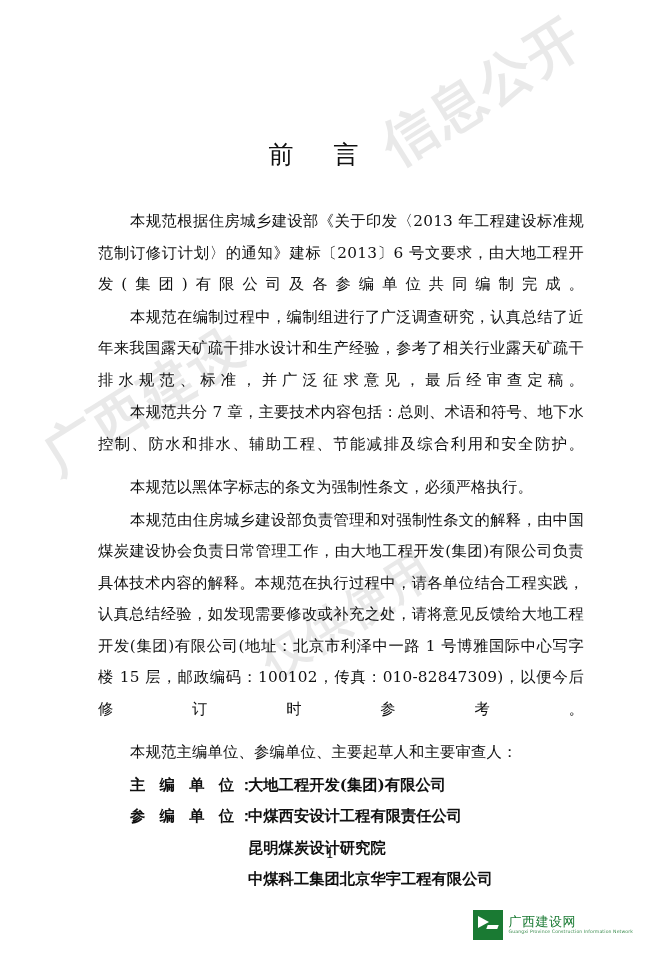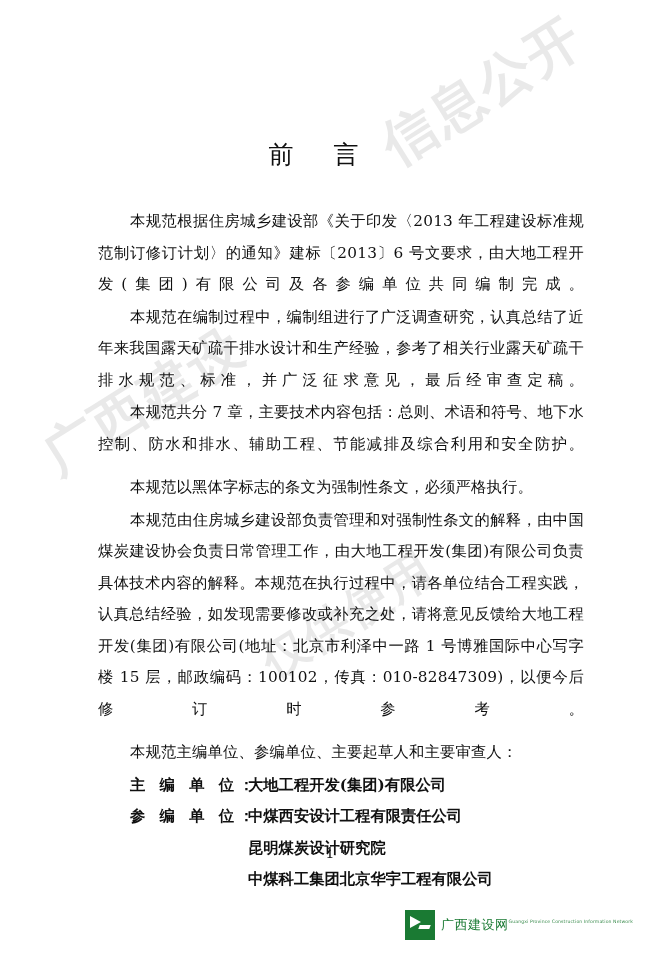--- a/index.html
+++ b/index.html
@@ -154,21 +154,21 @@
     position: absolute;
     left: 14px;
     top: 15px;
     width: 11px;
     height: 4px;
     background: #ffffff;
     transform: skewX(-20deg);
   }
   .logo-text {
     display: flex;
-    flex-direction: row;
+    flex-direction: column;
     line-height: 1.05;
   }
   .logo-cn {
     font-size: 13px;
     color: #1a7a33;
     font-family: "DejaVu Sans", "Liberation Sans", sans-serif;
     letter-spacing: 0.5px;
   }
   .logo-en {
     font-size: 4.6px;

